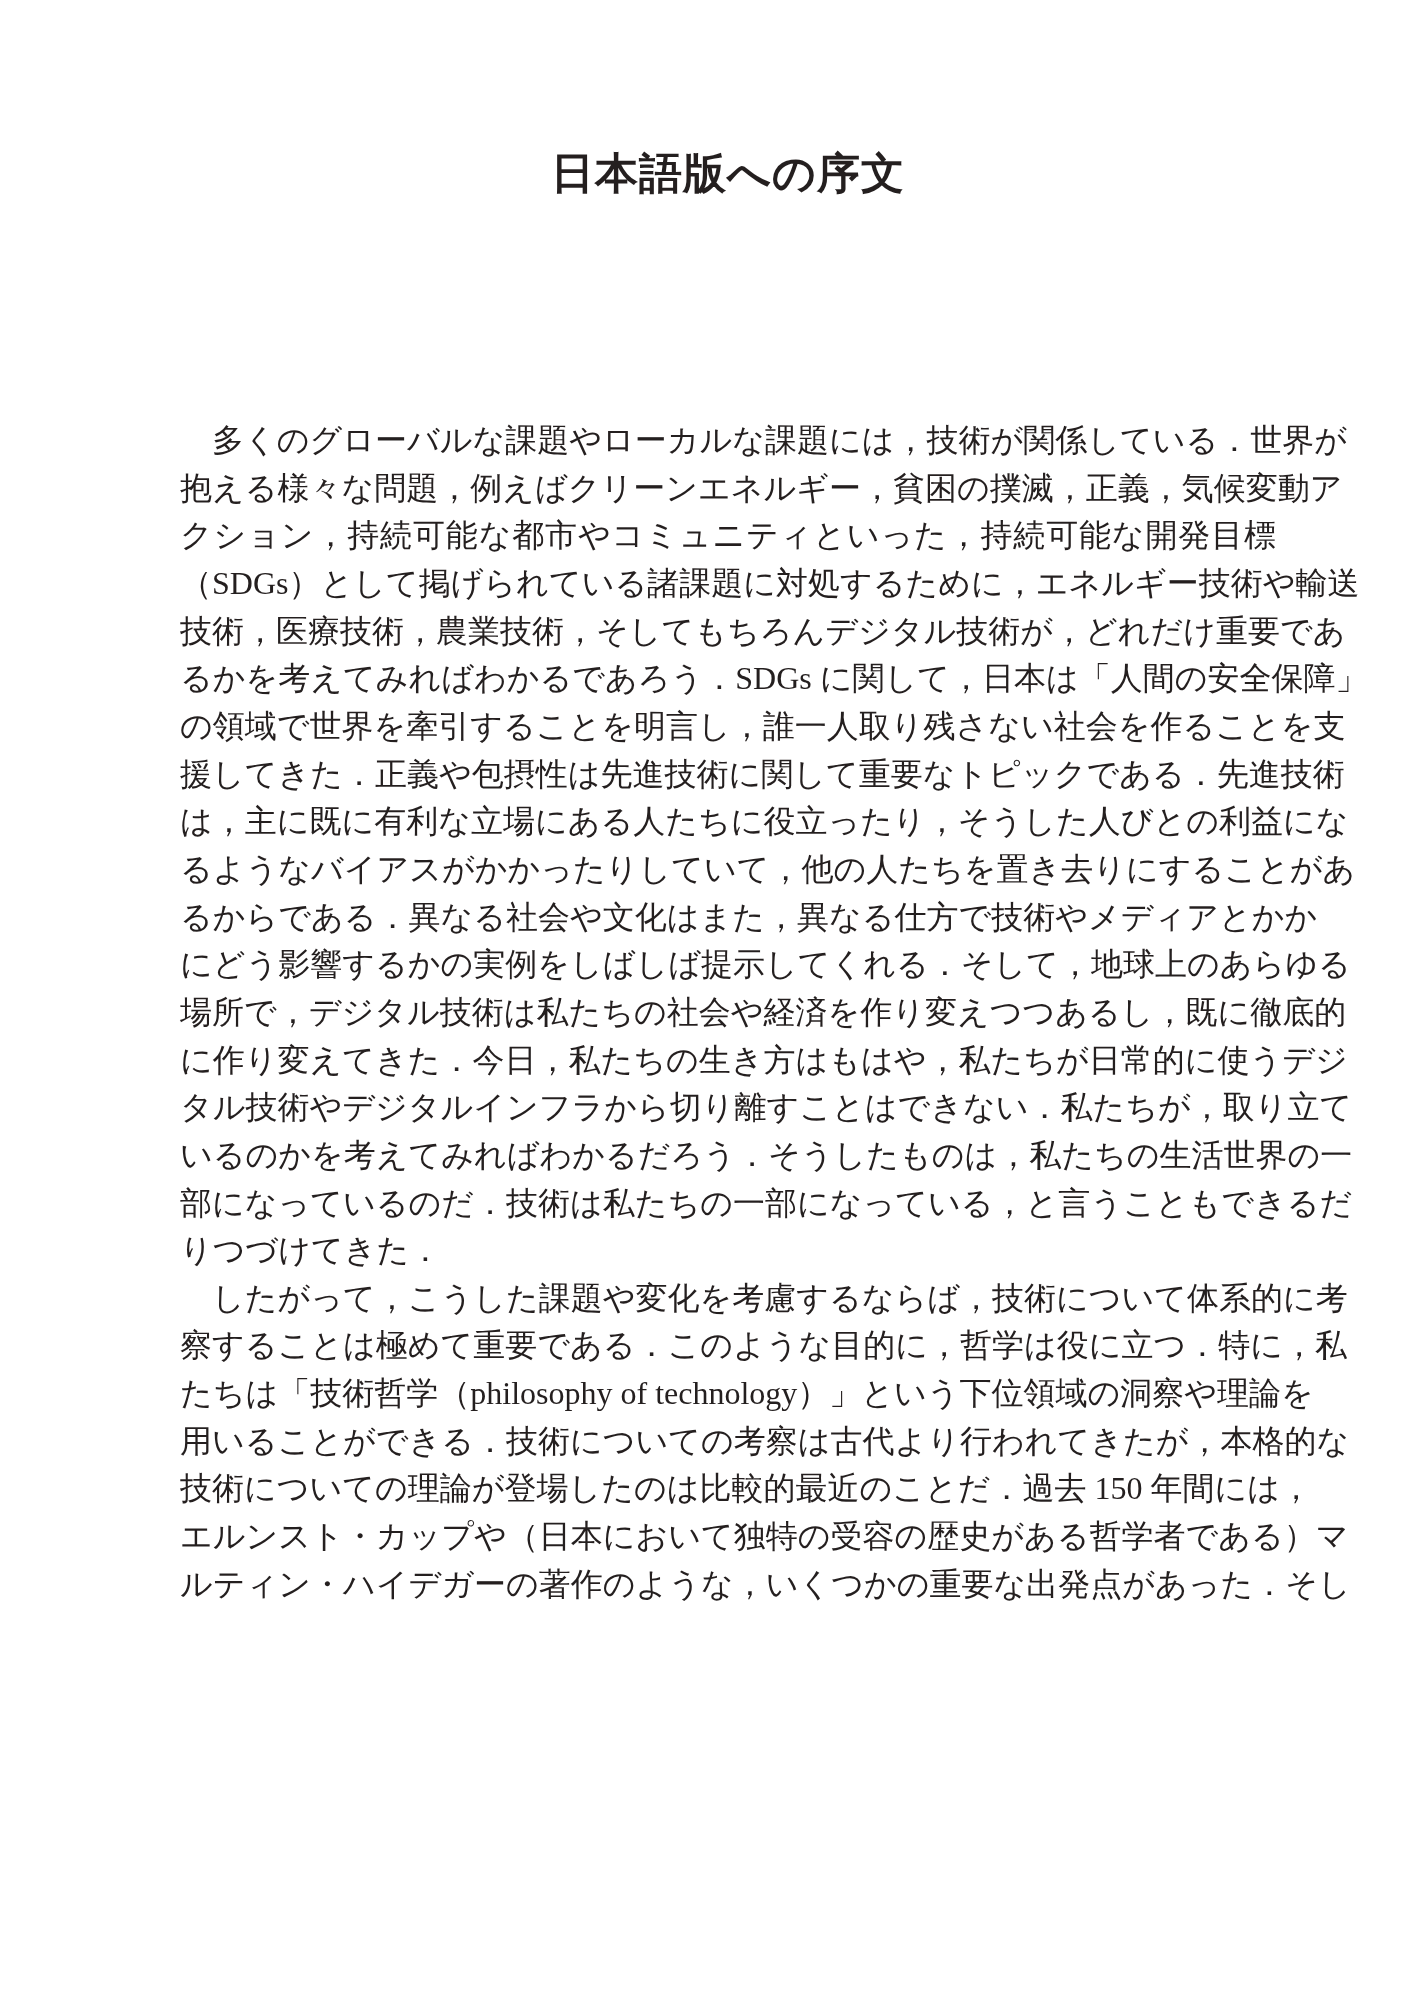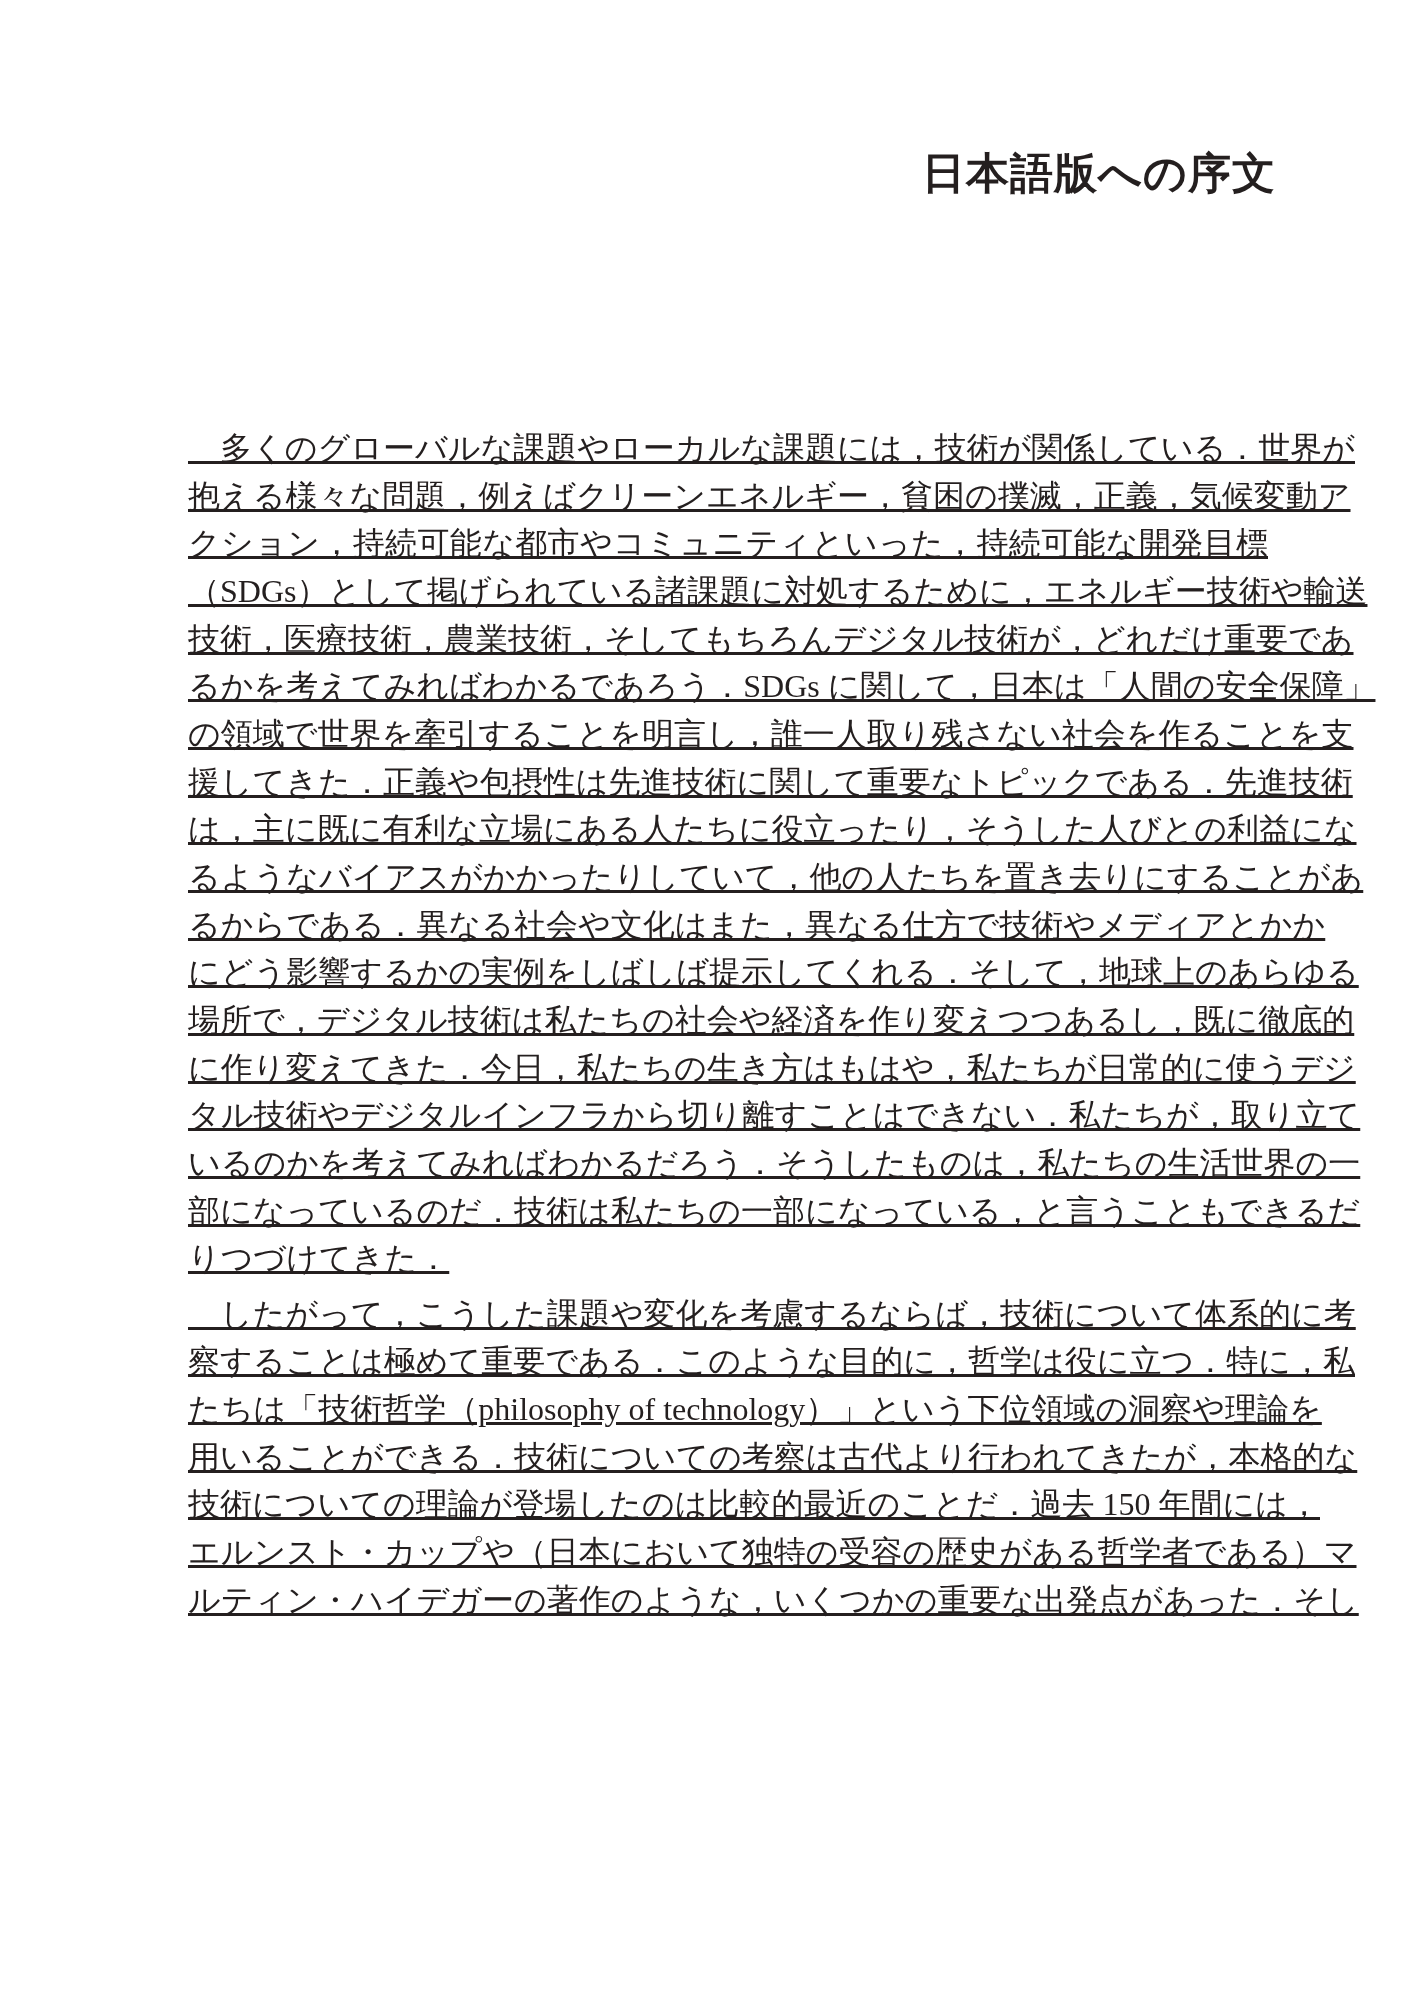--- a/index.html
+++ b/index.html
@@ -13,37 +13,37 @@
     overflow: hidden;
     font-family: "Liberation Serif", "DejaVu Serif", serif;
     color: #241f1f;
   }
   .title {
     position: absolute;
     top: 146px;
     left: 180px;
     width: 1096px;
     margin: 0;
-    text-align: right;
+    text-align: center;
     font-family: "Liberation Sans", "DejaVu Sans", sans-serif;
     font-weight: bold;
     font-size: 43px;
     line-height: 54px;
     letter-spacing: 1px;
     color: #241f1f;
   }
   .body-text {
     position: absolute;
     top: 417px;
     left: 180px;
     width: 1096px;
     font-size: 32px;
     color: #241f1f;
   }
-  .para { margin: 8px; padding: 0; text-decoration: underline; }
+  .para { margin: 0; padding: 0; }
   .line {
     height: 47.66px;
     line-height: 47.66px;
     white-space: nowrap;
     text-align: justify;
     text-align-last: justify;
     text-justify: inter-character;
     overflow: visible;
   }
   .line.line-last {

